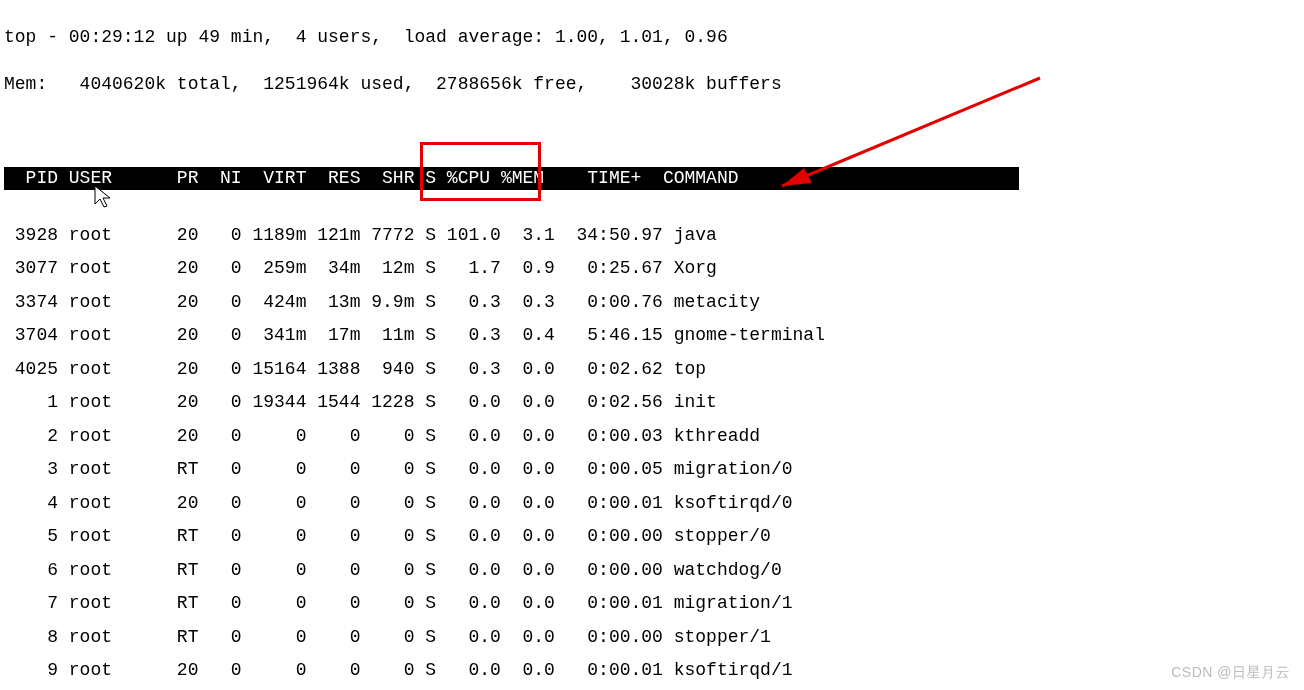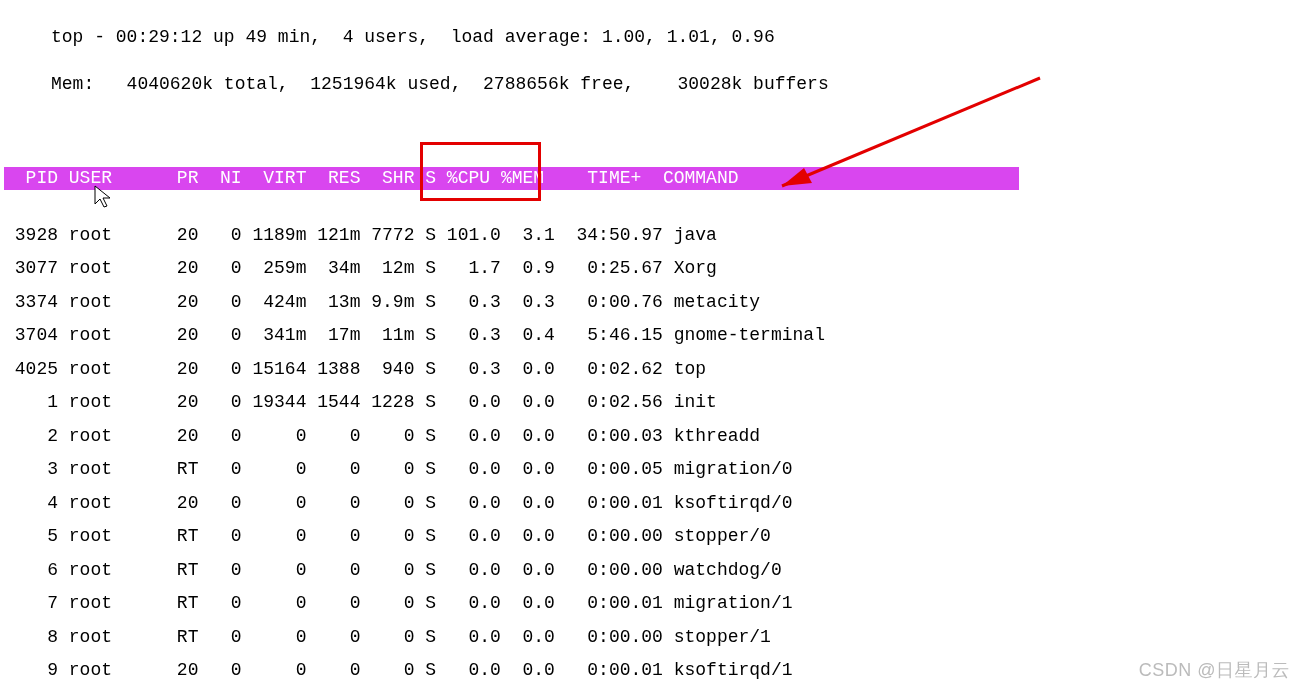--- a/index.html
+++ b/index.html
@@ -14,40 +14,40 @@
     font-family: "Courier New", Courier, monospace;
     font-size: 18px;
     line-height: 23.5px;
     color: #000;
     white-space: pre;
     position: relative;
     padding: 2px 0 0 4px;
   }
   .hdr-row {
     display: inline-block;
-    background: #d946ef;
+    background: #000000;
     color: #fff;
   }
-  .summary-line { white-space: pre; margin-left: 47px; }
+  .summary-line { white-space: pre; }
   .proc-row     { white-space: pre; margin-top: 10px; }
   .highlight-box {
     position: absolute;
     border: 3px solid #e30000;
     pointer-events: none;
   }
   .arrow {
     position: absolute;
     pointer-events: none;
   }
   .watermark {
     position: absolute;
     right: 14px;
     bottom: 8px;
     font-family: sans-serif;
-    font-size: 18px;
+    font-size: 14px;
     color: #bbb;
     letter-spacing: 0.5px;
   }
   .cursor {
     position: absolute;
     pointer-events: none;
   }
 </style>
 </head>
 <body>

